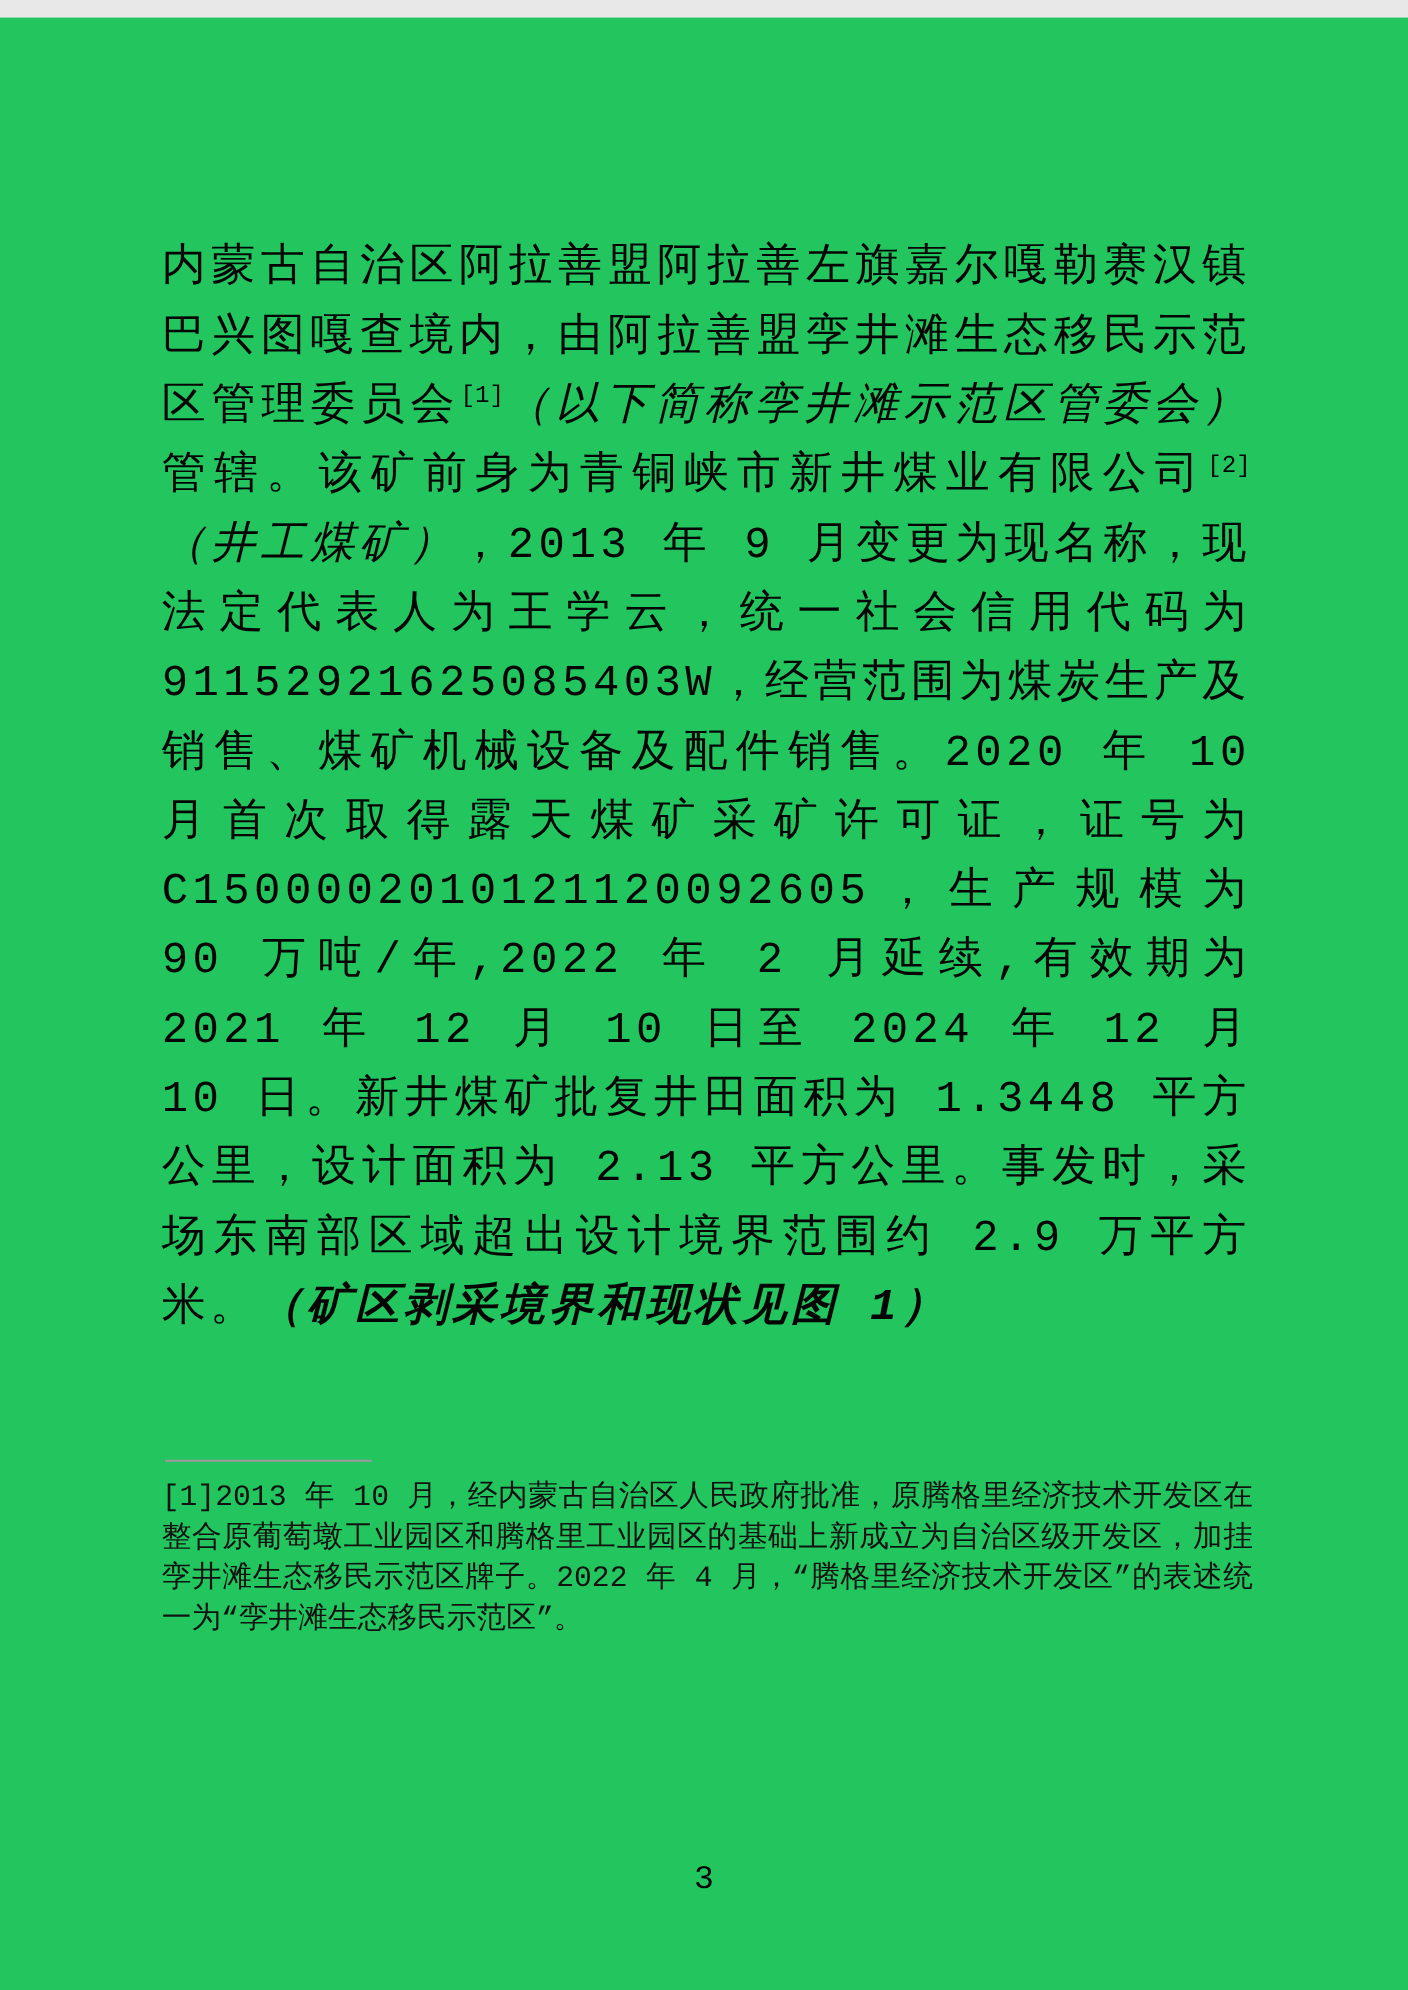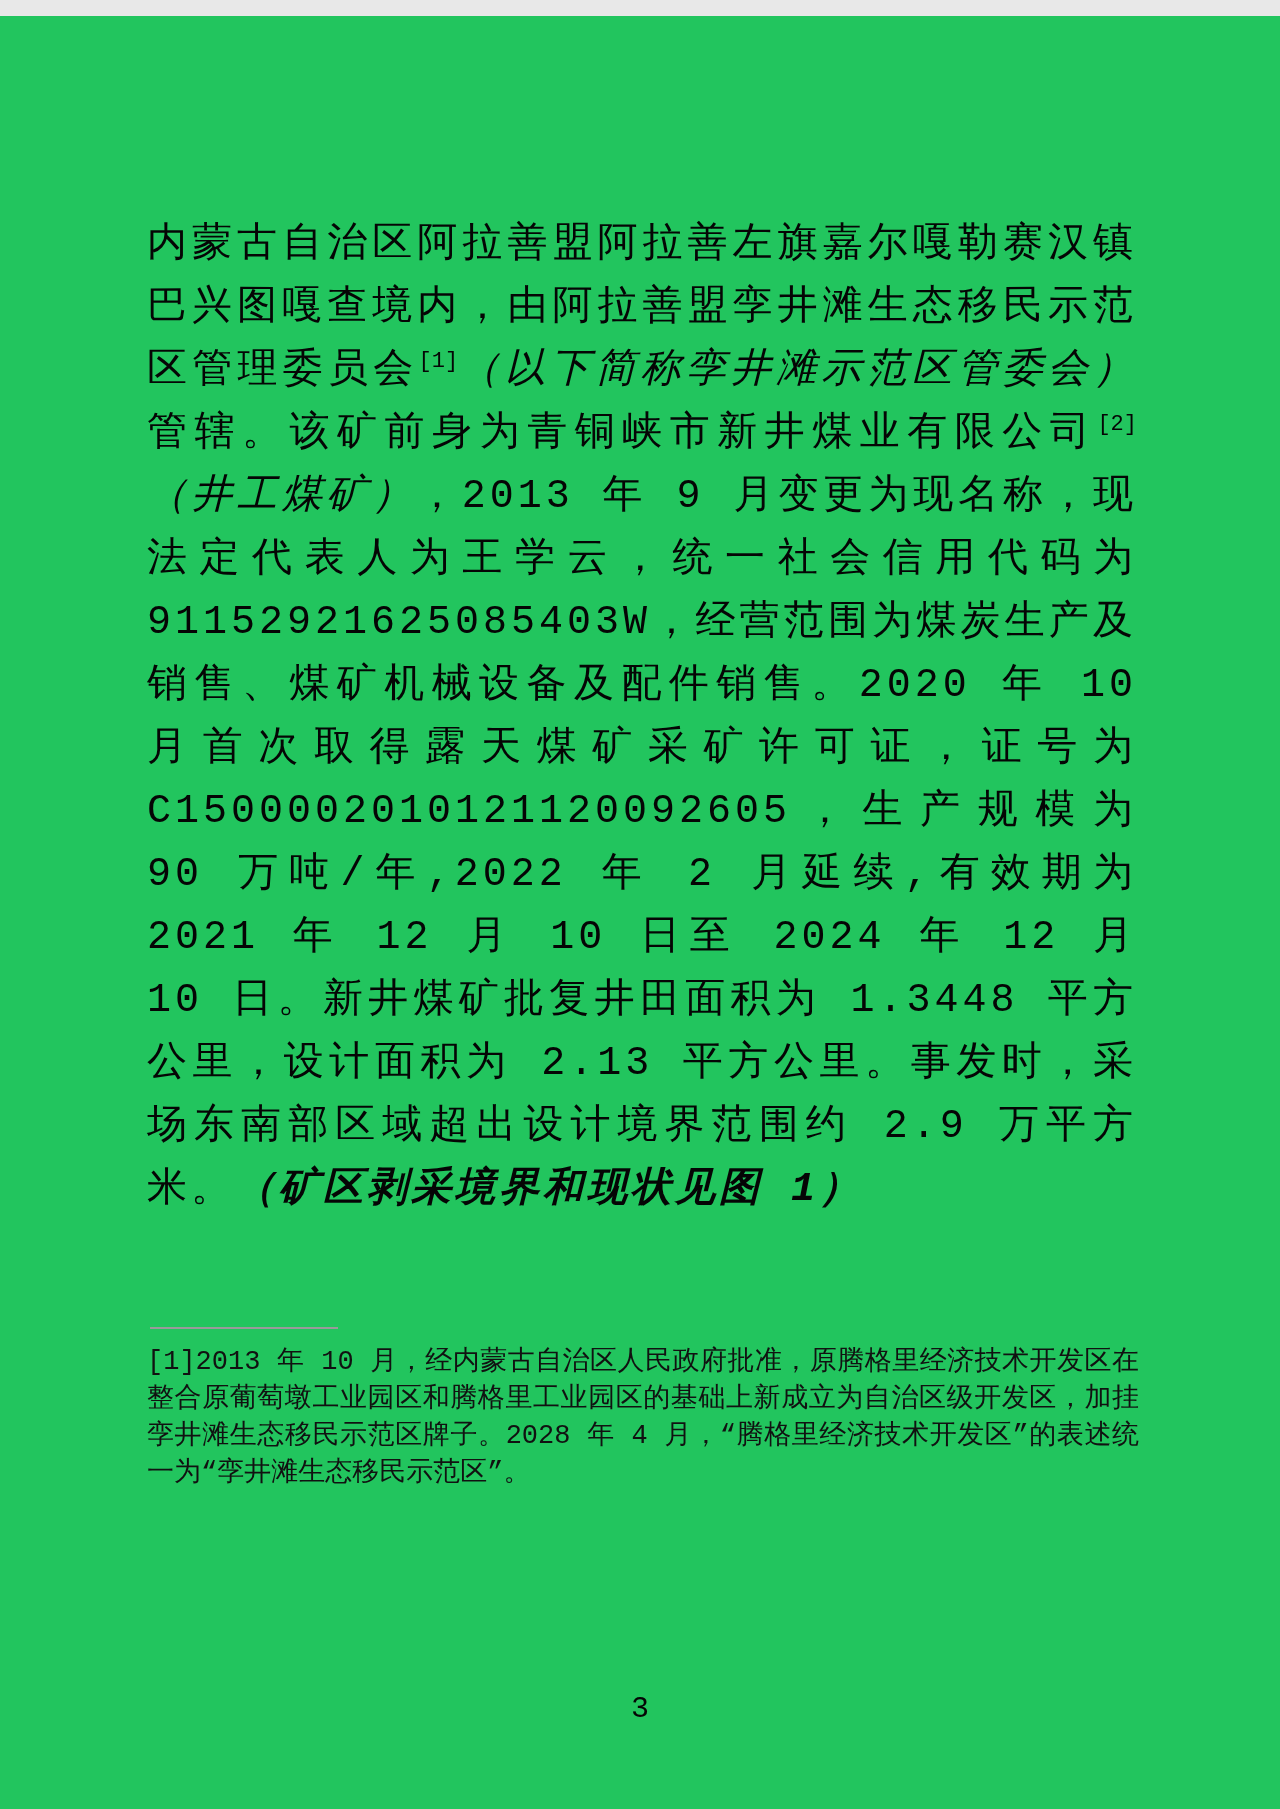--- a/index.html
+++ b/index.html
@@ -71,18 +71,18 @@
 </head>
 <body>
 
 <div class="page">
 
   <div class="body-text"><span class="run-normal">内蒙古自治区阿拉善盟阿拉善左旗嘉尔嘎勒赛汉镇巴兴图嘎查境内，由阿拉善盟孪井滩生态移民示范区管理委员会</span><sup class="run-superscript">[1]</sup><span class="run-kai">（以下简称孪井滩示范区管委会）</span><span class="run-normal">管辖。该矿前身为青铜峡市新井煤业有限公司</span><sup class="run-superscript">[2]</sup><span class="run-kai">（井工煤矿）</span><span class="run-normal">，2013 年 9 月变更为现名称，现法定代表人为王学云，统一社会信用代码为 91152921625085403W，经营范围为煤炭生产及销售、煤矿机械设备及配件销售。2020 年 10 月首次取得露天煤矿采矿许可证，证号为 C1500002010121120092605，生产规模为 90 万吨/年,2022 年 2 月延续,有效期为 2021 年 12 月 10 日至 2024 年 12 月 10 日。新井煤矿批复井田面积为 1.3448 平方公里，设计面积为 2.13 平方公里。事发时，采场东南部区域超出设计境界范围约 2.9 万平方米。</span><span class="run-kai-bold">（矿区剥采境界和现状见图 1）</span></div>
 
   <div class="footnote-separator"></div>
 
   <div class="footnote-area">
-    <p class="footnote">[1]2013 年 10 月，经内蒙古自治区人民政府批准，原腾格里经济技术开发区在整合原葡萄墩工业园区和腾格里工业园区的基础上新成立为自治区级开发区，加挂孪井滩生态移民示范区牌子。2028 年 4 月，“腾格里经济技术开发区”的表述统一为“孪井滩生态移民示范区”。</p>
+    <p class="footnote">[1]2013 年 10 月，经内蒙古自治区人民政府批准，原腾格里经济技术开发区在整合原葡萄墩工业园区和腾格里工业园区的基础上新成立为自治区级开发区，加挂孪井滩生态移民示范区牌子。2022 年 4 月，“腾格里经济技术开发区”的表述统一为“孪井滩生态移民示范区”。</p>
   </div>
 
   <div class="page-number">3</div>
 
 </div>
 
 </body></html>

